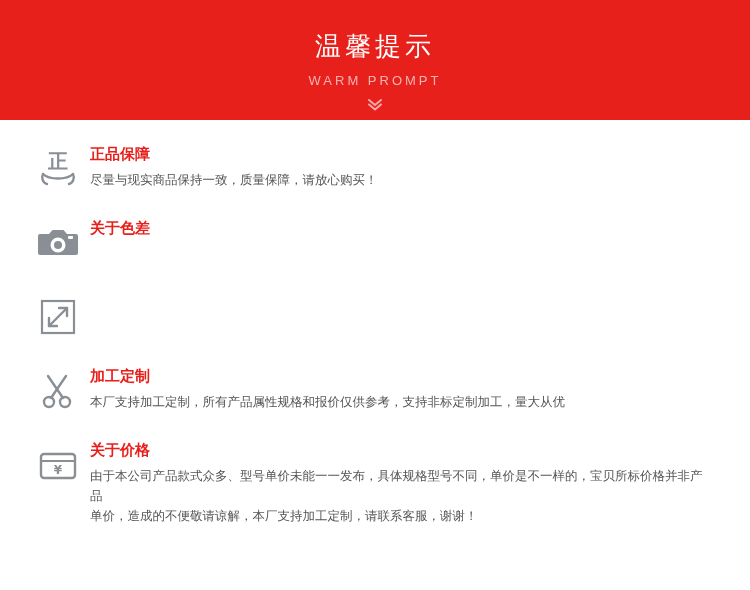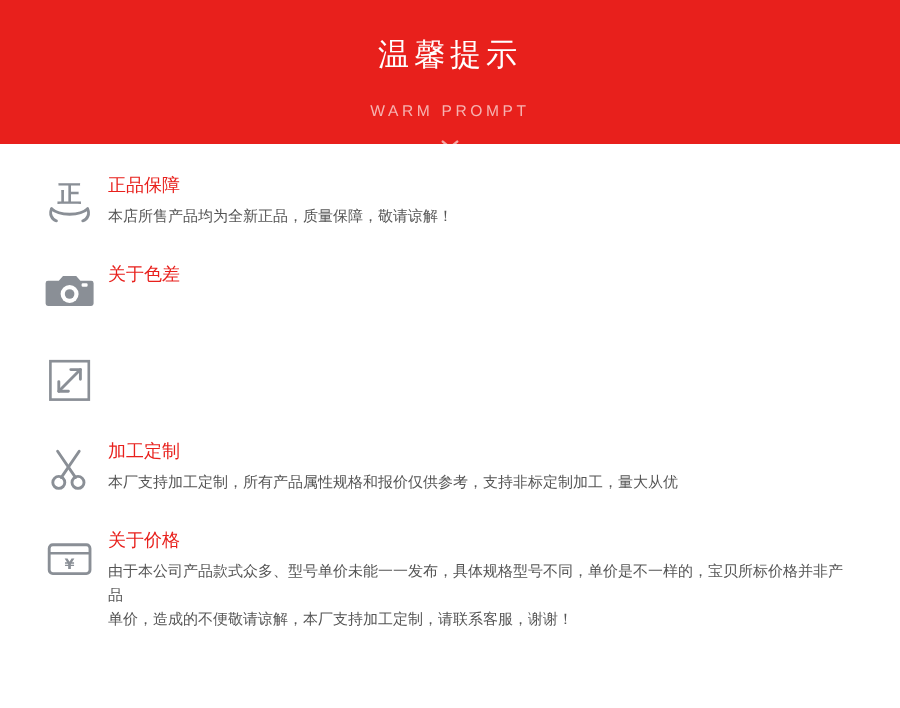--- a/index.html
+++ b/index.html
@@ -30,21 +30,21 @@
     margin: 0;
     padding-top: 24px;
     font-size: 26px;
     line-height: 44px;
     letter-spacing: 4px;
     color: #ffffff;
     font-weight: normal;
     font-family: "DejaVu Sans", "Liberation Sans", sans-serif;
   }
   .banner-sub {
-    margin: 12px;
+    margin: 0;
     padding-top: 4px;
     font-size: 13px;
     line-height: 18px;
     letter-spacing: 3px;
     color: #f6b3b1;
     font-family: "Liberation Sans", sans-serif;
   }
   .banner-chevron {
     margin: 6px auto 0;
     width: 28px;
@@ -74,21 +74,21 @@
     justify-content: center;
     padding-top: 2px;
   }
   .item-body {
     flex: 1 1 auto;
     padding-top: 0px;
   }
   .item-title {
     color: #e8201c;
     font-size: 15px;
-    font-weight: normal;
+    font-weight: bold;
     line-height: 20px;
     margin: 0 0 6px 0;
     font-family: "DejaVu Sans", "Liberation Sans", sans-serif;
   }
   .item-text {
     color: #555555;
     font-size: 12.5px;
     line-height: 20px;
     margin: 0;
     white-space: pre-line;
@@ -119,21 +119,21 @@
       <div class="item-icon">
         <svg width="46" height="46" viewBox="0 0 46 46" aria-hidden="true">
           <text x="23" y="22" font-size="20" font-family="DejaVu Sans, sans-serif" fill="#8a8f96" text-anchor="middle" font-weight="bold">正</text>
           <path d="M8 28 C14 34 32 34 38 28" fill="none" stroke="#8a8f96" stroke-width="2.4" stroke-linecap="round"></path>
           <path d="M8 28 C6 32 8 37 12 38" fill="none" stroke="#8a8f96" stroke-width="2.4" stroke-linecap="round"></path>
           <path d="M38 28 C40 32 38 37 34 38" fill="none" stroke="#8a8f96" stroke-width="2.4" stroke-linecap="round"></path>
         </svg>
       </div>
       <div class="item-body">
         <p class="item-title">正品保障</p>
-        <p class="item-text">本店所售产品均为全新正品，质量保障，敬请谅解！</p>
+        <p class="item-text">尽量与现实商品保持一致，质量保障，请放心购买！</p>
       </div>
     </div>
 
     <div class="item">
       <div class="item-icon">
         <svg width="46" height="46" viewBox="0 0 46 46" aria-hidden="true">
           <path d="M5 14 h9 l3.5-4 h11 l3.5 4 h9 a2 2 0 0 1 2 2 v17 a2 2 0 0 1 -2 2 h-36 a2 2 0 0 1 -2 -2 v-17 a2 2 0 0 1 2 -2 z" fill="#8a8f96"></path>
           <circle cx="23" cy="25" r="7.5" fill="#ffffff"></circle>
           <circle cx="23" cy="25" r="4" fill="#8a8f96"></circle>
           <rect x="33" y="16" width="5" height="3" rx="1" fill="#ffffff"></rect>

